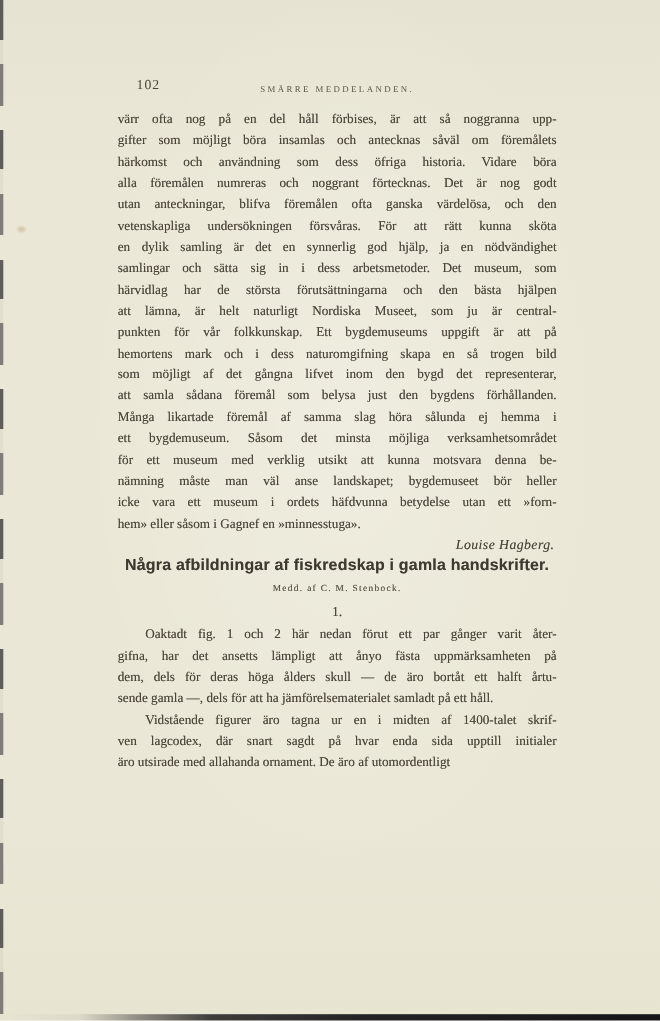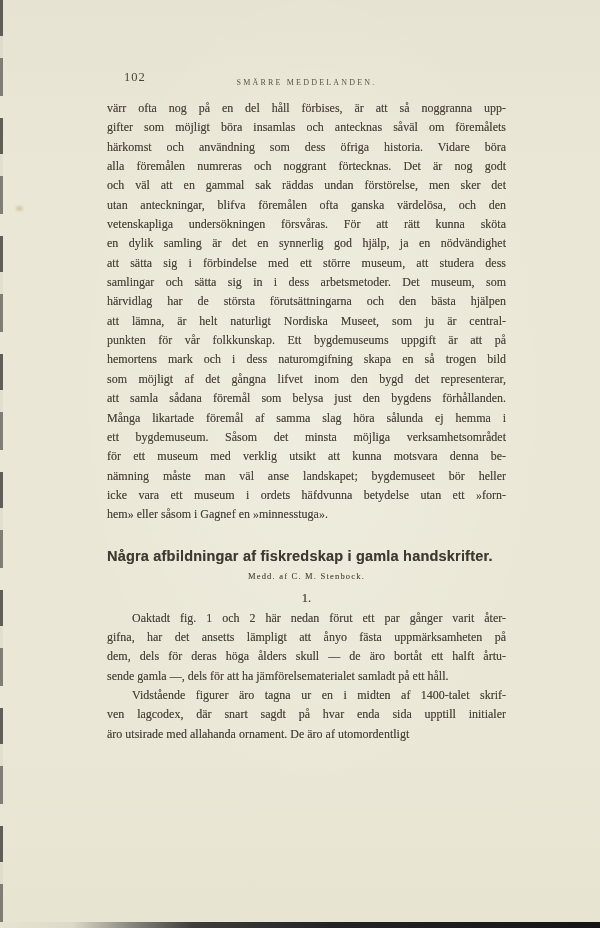--- a/index.html
+++ b/index.html
@@ -64,21 +64,21 @@
   }
   .para .line.last { text-align-last: left; }
   .indent-first .line:first-child { text-indent: 25px; }
 
   .signature {
     font-size: 12.5px; line-height: 19.3px; font-style: italic;
     text-align: right; padding-right: 2px; letter-spacing: .4px;
   }
 
   .art-title {
-    margin-top: 22px;
+    text-align: center;
     font-family: "Liberation Sans", sans-serif;
     font-weight: bold; font-size: 14.5px; line-height: 19px;
     letter-spacing: .2px; color: #3f3a2f;
   }
   .art-byline {
     margin-top: 4px; text-align: center;
     font-size: 8.5px; letter-spacing: 1.2px; color: #565043;
     line-height: 12px;
   }
   .art-section {
@@ -99,40 +99,39 @@
     <span class="pagenum">102</span>
     <span class="rh-title">SMÄRRE MEDDELANDEN.</span>
   </div>
 
   <div class="bodycol">
     <div class="para">
         <div class="line">värr ofta nog på en del håll förbises, är att så noggranna upp-</div>
         <div class="line">gifter som möjligt böra insamlas och antecknas såväl om föremålets</div>
         <div class="line">härkomst och användning som dess öfriga historia. Vidare böra</div>
         <div class="line">alla föremålen numreras och noggrant förtecknas. Det är nog godt</div>
-        <div class="line">och väl att en gammal sak räddas undan förstörelse, men sker det</div>
         <div class="line">utan anteckningar, blifva föremålen ofta ganska värdelösa, och den</div>
         <div class="line">vetenskapliga undersökningen försvåras. För att rätt kunna sköta</div>
         <div class="line">en dylik samling är det en synnerlig god hjälp, ja en nödvändighet</div>
-        <div class="line">att sätta sig i förbindelse med ett större museum, att studera dess</div>
         <div class="line">samlingar och sätta sig in i dess arbetsmetoder. Det museum, som</div>
         <div class="line">härvidlag har de största förutsättningarna och den bästa hjälpen</div>
         <div class="line">att lämna, är helt naturligt Nordiska Museet, som ju är central-</div>
         <div class="line">punkten för vår folkkunskap. Ett bygdemuseums uppgift är att på</div>
         <div class="line">hemortens mark och i dess naturomgifning skapa en så trogen bild</div>
         <div class="line">som möjligt af det gångna lifvet inom den bygd det representerar,</div>
         <div class="line">att samla sådana föremål som belysa just den bygdens förhållanden.</div>
         <div class="line">Många likartade föremål af samma slag höra sålunda ej hemma i</div>
         <div class="line">ett bygdemuseum. Såsom det minsta möjliga verksamhetsområdet</div>
         <div class="line">för ett museum med verklig utsikt att kunna motsvara denna be-</div>
         <div class="line">nämning måste man väl anse landskapet; bygdemuseet bör heller</div>
         <div class="line">icke vara ett museum i ordets häfdvunna betydelse utan ett »forn-</div>
         <div class="line last">hem» eller såsom i Gagnef en »minnesstuga».</div>
       </div>
 
+    <div class="signature">Louise Hagberg.</div>
 
     <div class="art-title">Några afbildningar af fiskredskap i gamla handskrifter.</div>
 
     <div class="art-byline">Medd. af C. M. Stenbock.</div>
 
     <div class="art-section">1.</div>
 
     <div class="para indent-first p2">
         <div class="line">Oaktadt fig. 1 och 2 här nedan förut ett par gånger varit åter-</div>
         <div class="line">gifna, har det ansetts lämpligt att ånyo fästa uppmärksamheten på</div>

